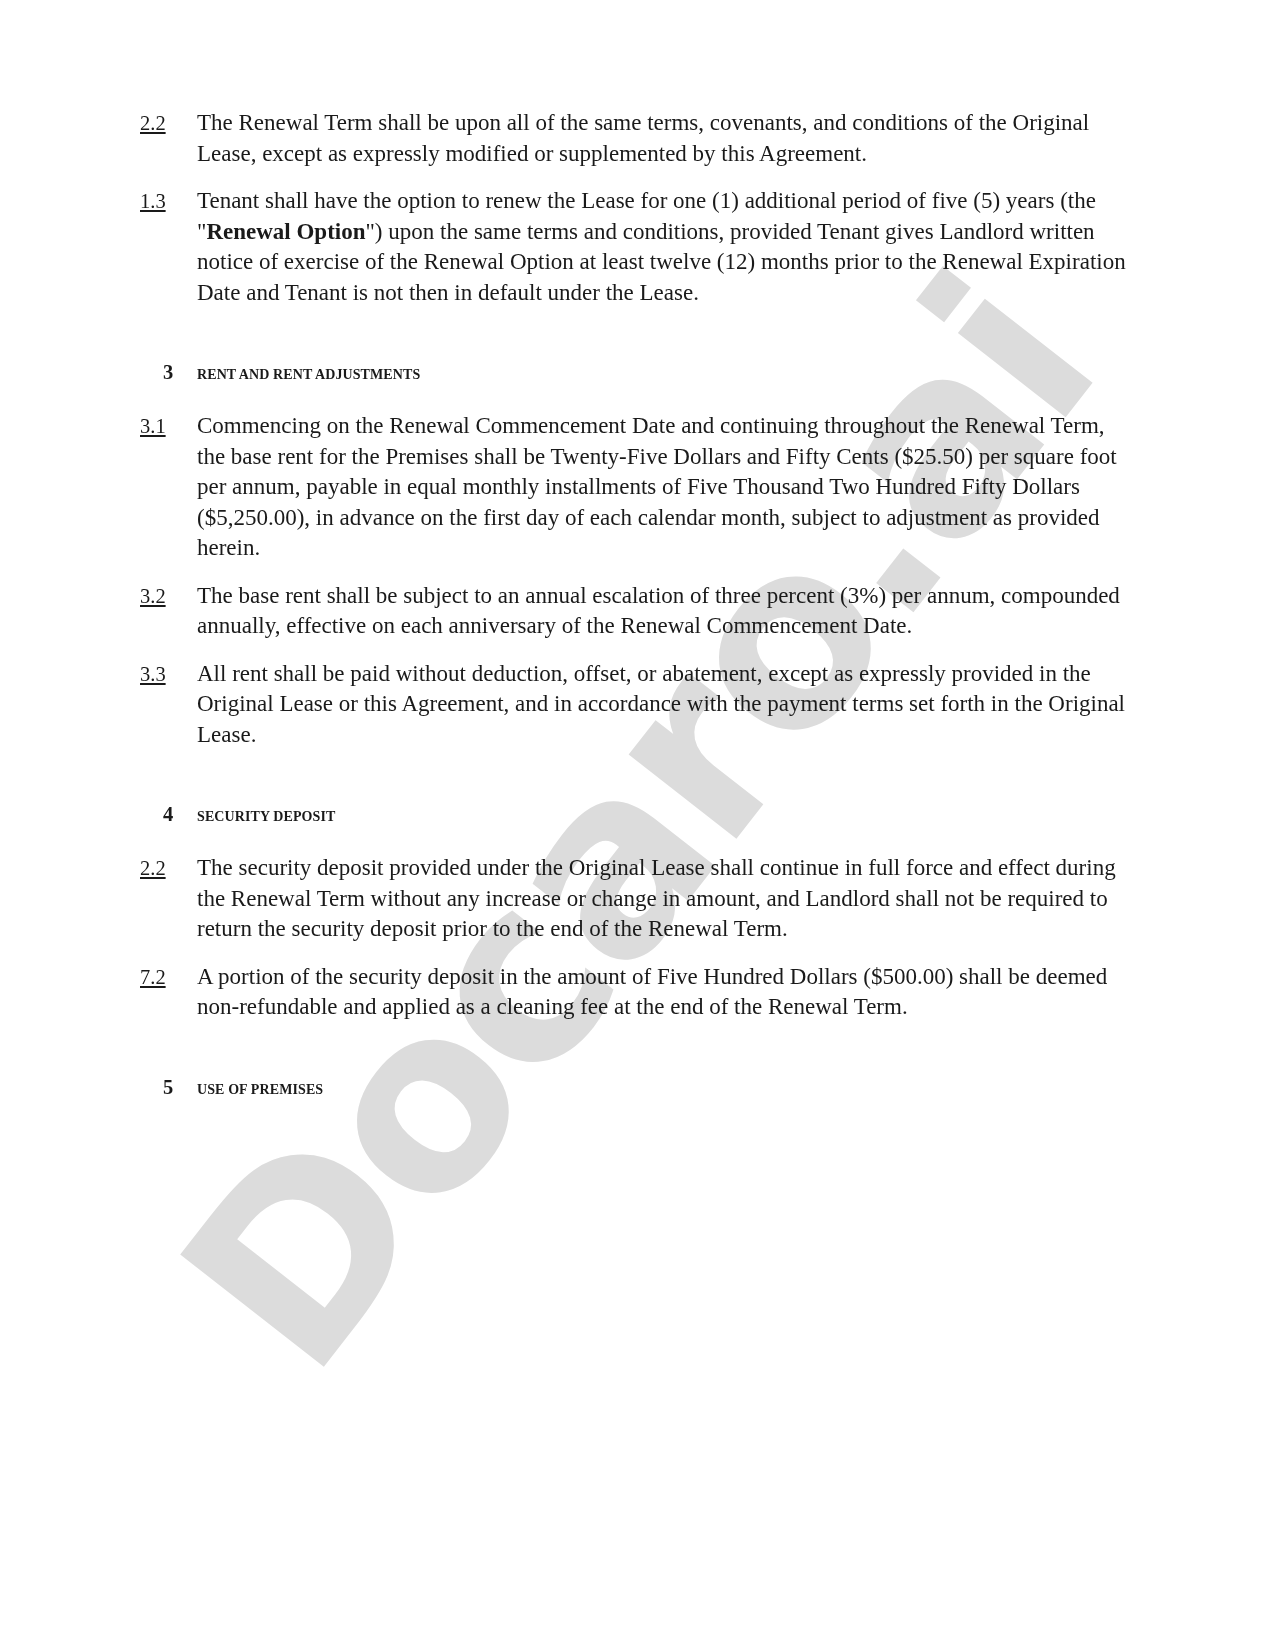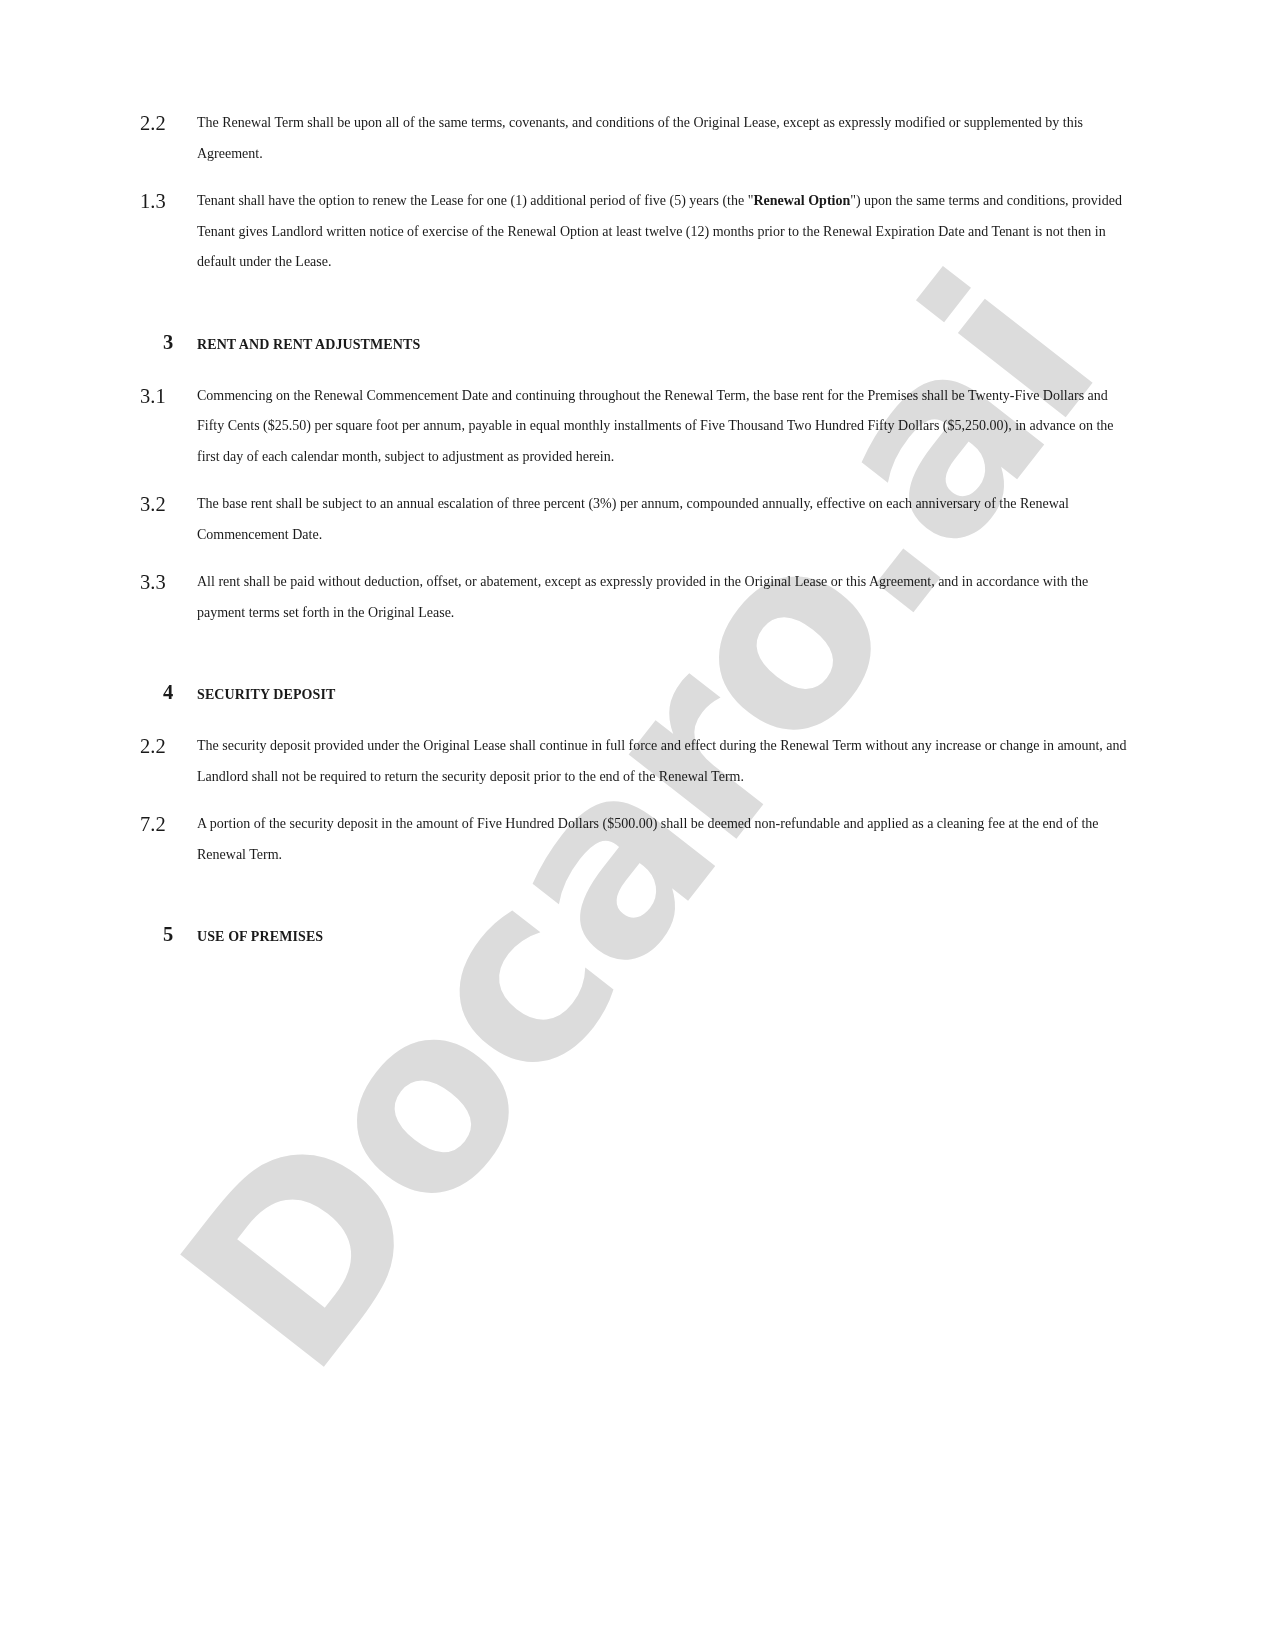--- a/index.html
+++ b/index.html
@@ -63,24 +63,25 @@
     display: flex;
     align-items: flex-start;
     margin-bottom: 17px;
   }
   .clause-num {
     flex: 0 0 57px;
     font-size: 20.5px;
     line-height: 30.5px;
     text-align: left;
     white-space: nowrap;
+    text-decoration: underline;
   }
   .clause-text {
     flex: 1 1 auto;
-    font-size: 14px;
+    font-size: 23px;
     line-height: 30.5px;
     text-align: left;
   }
   .clause-text b {
     font-weight: 700;
   }
 
   .section-heading {
     display: flex;
     align-items: baseline;

